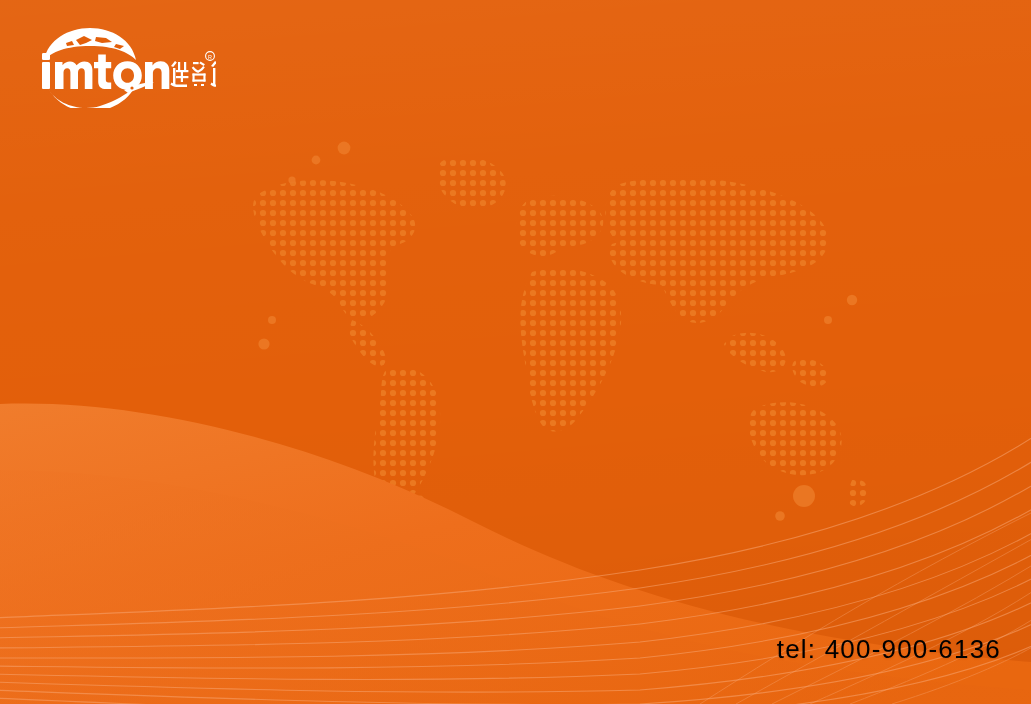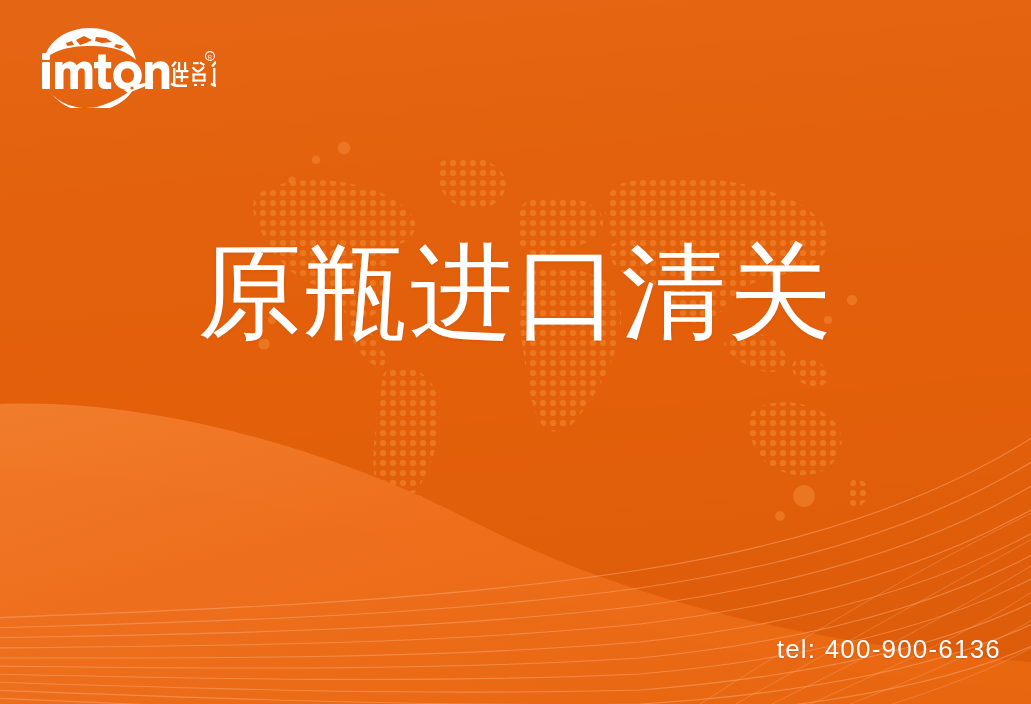--- a/index.html
+++ b/index.html
@@ -77,21 +77,21 @@
     text-shadow: 0 1px 3px rgba(120,40,0,0.13);
     white-space: nowrap;
   }
   .headline-line { display: block; }
 
   
   #phone {
     position: absolute;
     right: 30px;
     top: 634px;
-    color: #ffffff;
+    color: #000000;
     font-size: 26px;
     line-height: 30px;
     letter-spacing: 1.2px;
     white-space: nowrap;
     text-shadow: 0 1px 2px rgba(120,40,0,0.18);
   }
 </style>
 </head>
 <body>
 
@@ -286,18 +286,17 @@
 
     <g>
       <path d="M10 62 C18 78, 42 86, 62 80 C78 75, 88 68, 96 62
                C92 70, 84 77, 72 82 C50 91, 22 84, 10 62 Z" fill="#ffffff"></path>
       <path d="M86 64 C94 60, 106 56, 116 56 C108 60, 98 64, 90 67 Z" fill="#ffffff"></path>
       <circle cx="94" cy="62" r="1.6" fill="#E35F0A"></circle>
     </g>
   </svg>
 
   <div id="headline">
-    <span class="headline-line">原瓶进口清关</span>
   </div>
 
   <div id="phone">tel: 400-900-6136</div>
 
 </div>
 
 </body></html>

